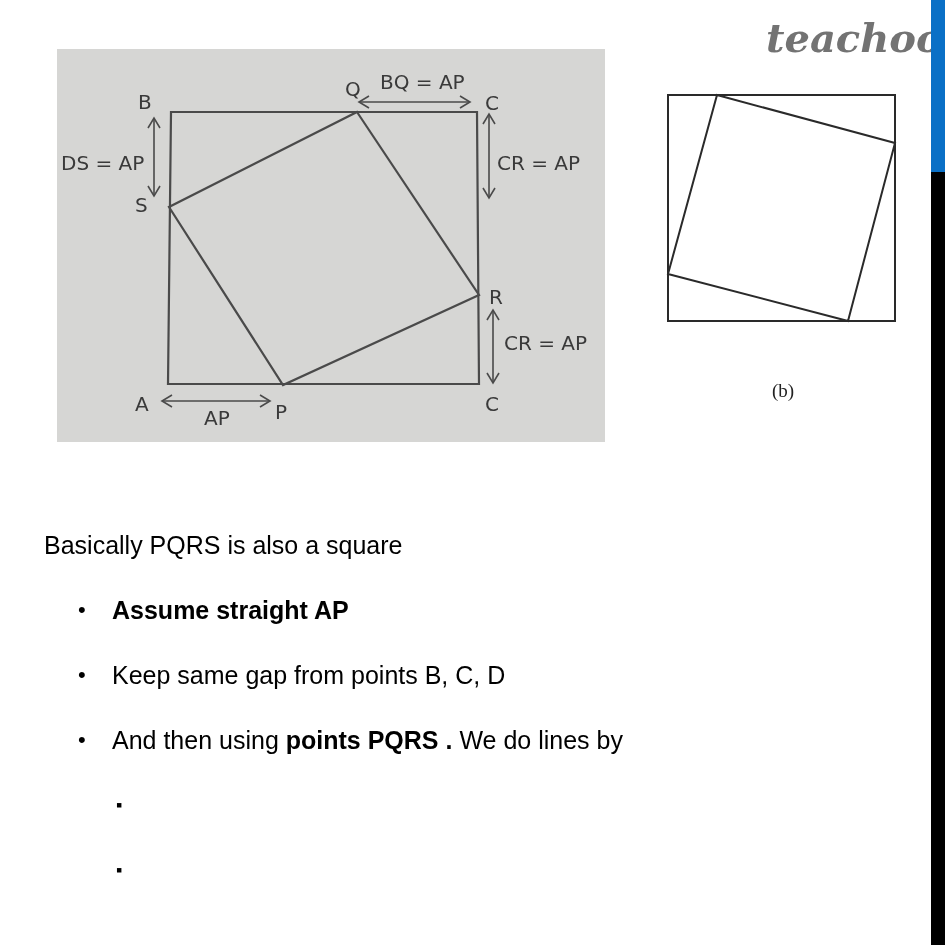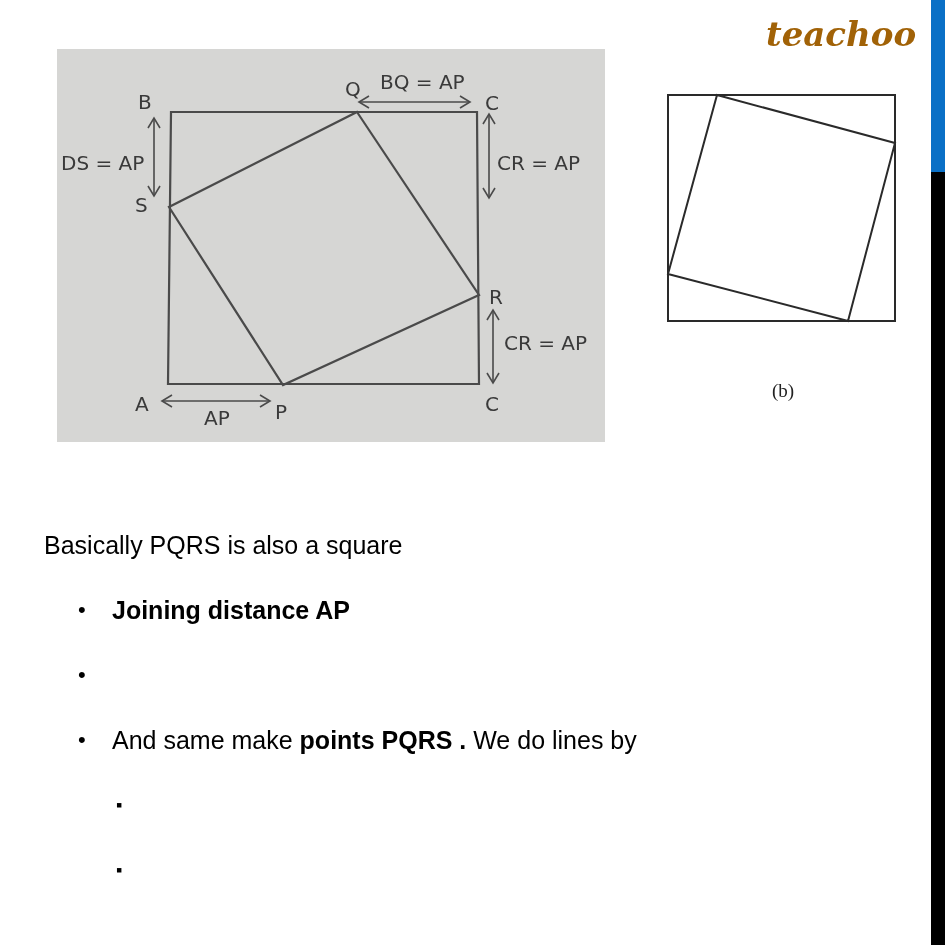--- a/index.html
+++ b/index.html
@@ -15,23 +15,23 @@
       font-family: "Liberation Sans", sans-serif;
       color: #000;
     }
     .logo {
       position: absolute;
       left: 766px;
       top: 14px;
       font-family: "DejaVu Serif", serif;
       font-style: italic;
       font-weight: bold;
-      font-size: 34px;
+      font-size: 40px;
       letter-spacing: 0px;
-      color: #a16207;
+      color: #737373;
     }
     .side-bar {
       position: absolute;
       left: 931px;
       top: 0;
       width: 14px;
       height: 945px;
       background: #000;
     }
     .side-bar .accent {
@@ -165,28 +165,29 @@
   <rect x="8" y="7" width="227" height="226" fill="none" stroke="#2a2a2a" stroke-width="2"></rect>
   <polygon points="57,7 235,55 188,233 8,186" fill="none" stroke="#2a2a2a" stroke-width="2"></polygon>
 </svg>
 <div class="caption">(b)</div>
 
 <div class="content">
   <p class="intro">Basically PQRS is also a square</p>
   <ul class="bullets">
     <li class="l1 first-bullet">
       <span class="mark">•</span>
-      <span class="b">Joining distance AP</span>
+      <span class="b">Assume straight AP</span>
     </li>
     <li class="l1">
       <span class="mark">•</span>
+      <span>Keep same gap from points B, C, D</span>
     </li>
     <li class="l1">
       <span class="mark">•</span>
-      <span>And same make </span><span class="b">points PQRS .</span><span> We do lines by</span>
+      <span>And then using </span><span class="b">points PQRS .</span><span> We do lines by</span>
     </li>
     <li class="l2">
       <span class="mark">▪</span>
     </li>
     <li class="l2">
       <span class="mark">▪</span>
     </li>
   </ul>
 </div>
 

